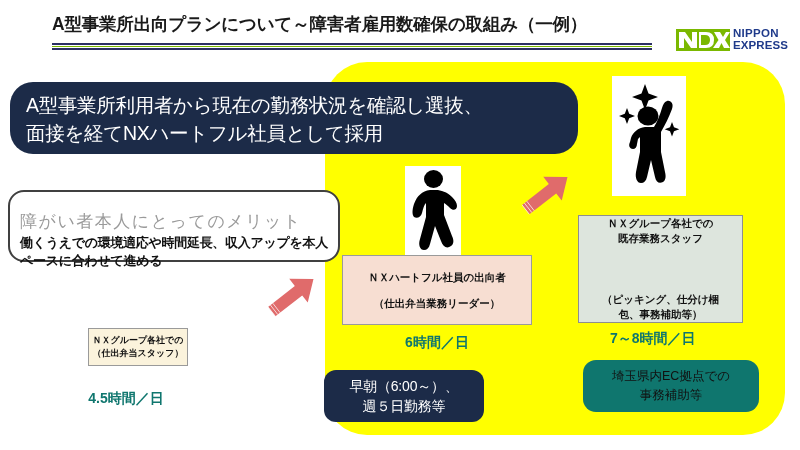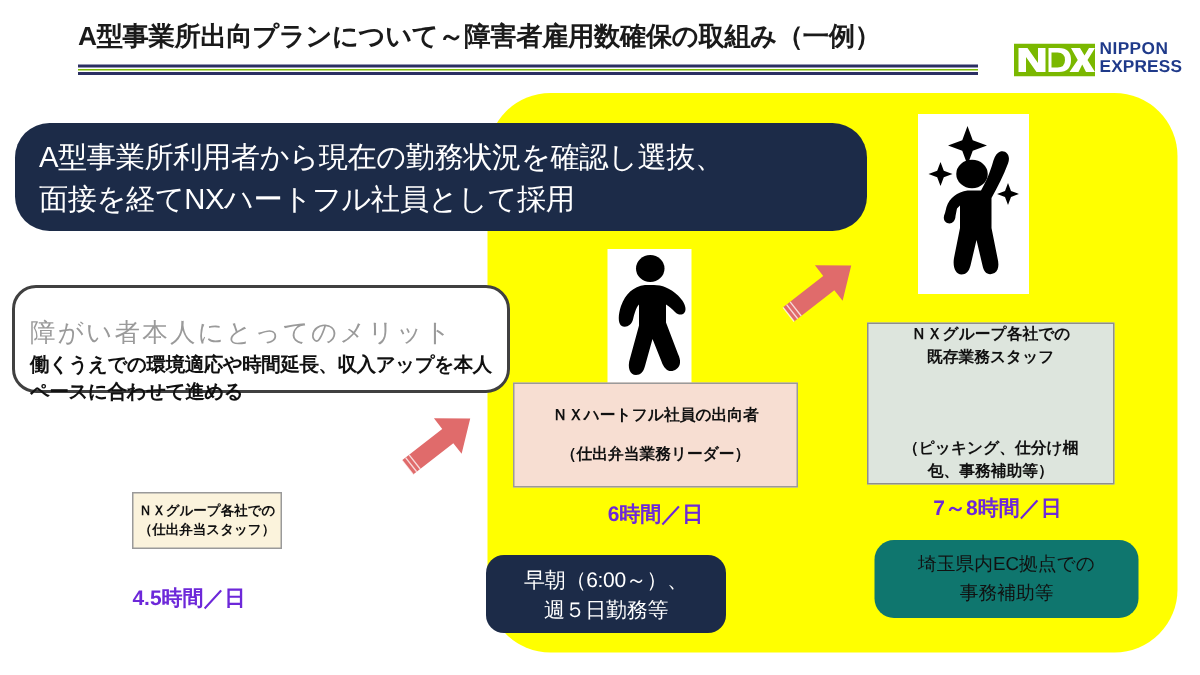--- a/index.html
+++ b/index.html
@@ -178,26 +178,26 @@
     padding: 0 6px;
     justify-content: space-between;
   }
   .box-green .grp2 { margin-top: 3px; }
 
   
   .hours {
     position: absolute;
     font-size: 14px;
     font-weight: bold;
-    color: #6d28d9;
+    color: #0f766e;
     white-space: nowrap;
   }
   .hours-left  { left: 76px;  top: 390px; width: 100px; text-align: center; }
   .hours-mid   { left: 392px; top: 334px; width: 90px;  text-align: center; }
-  .hours-right { left: 610px; top: 330px; width: 110px; text-align: center; }
+  .hours-right { left: 610px; top: 330px; width: 110px; text-align: left; }
 
   
   .pill-navy {
     position: absolute;
     left: 300px; top: 370px;
     width: 160px; height: 52px;
     background: #1c2b48;
     border-radius: 12px;
     color: #ffffff;
     font-size: 14px;

